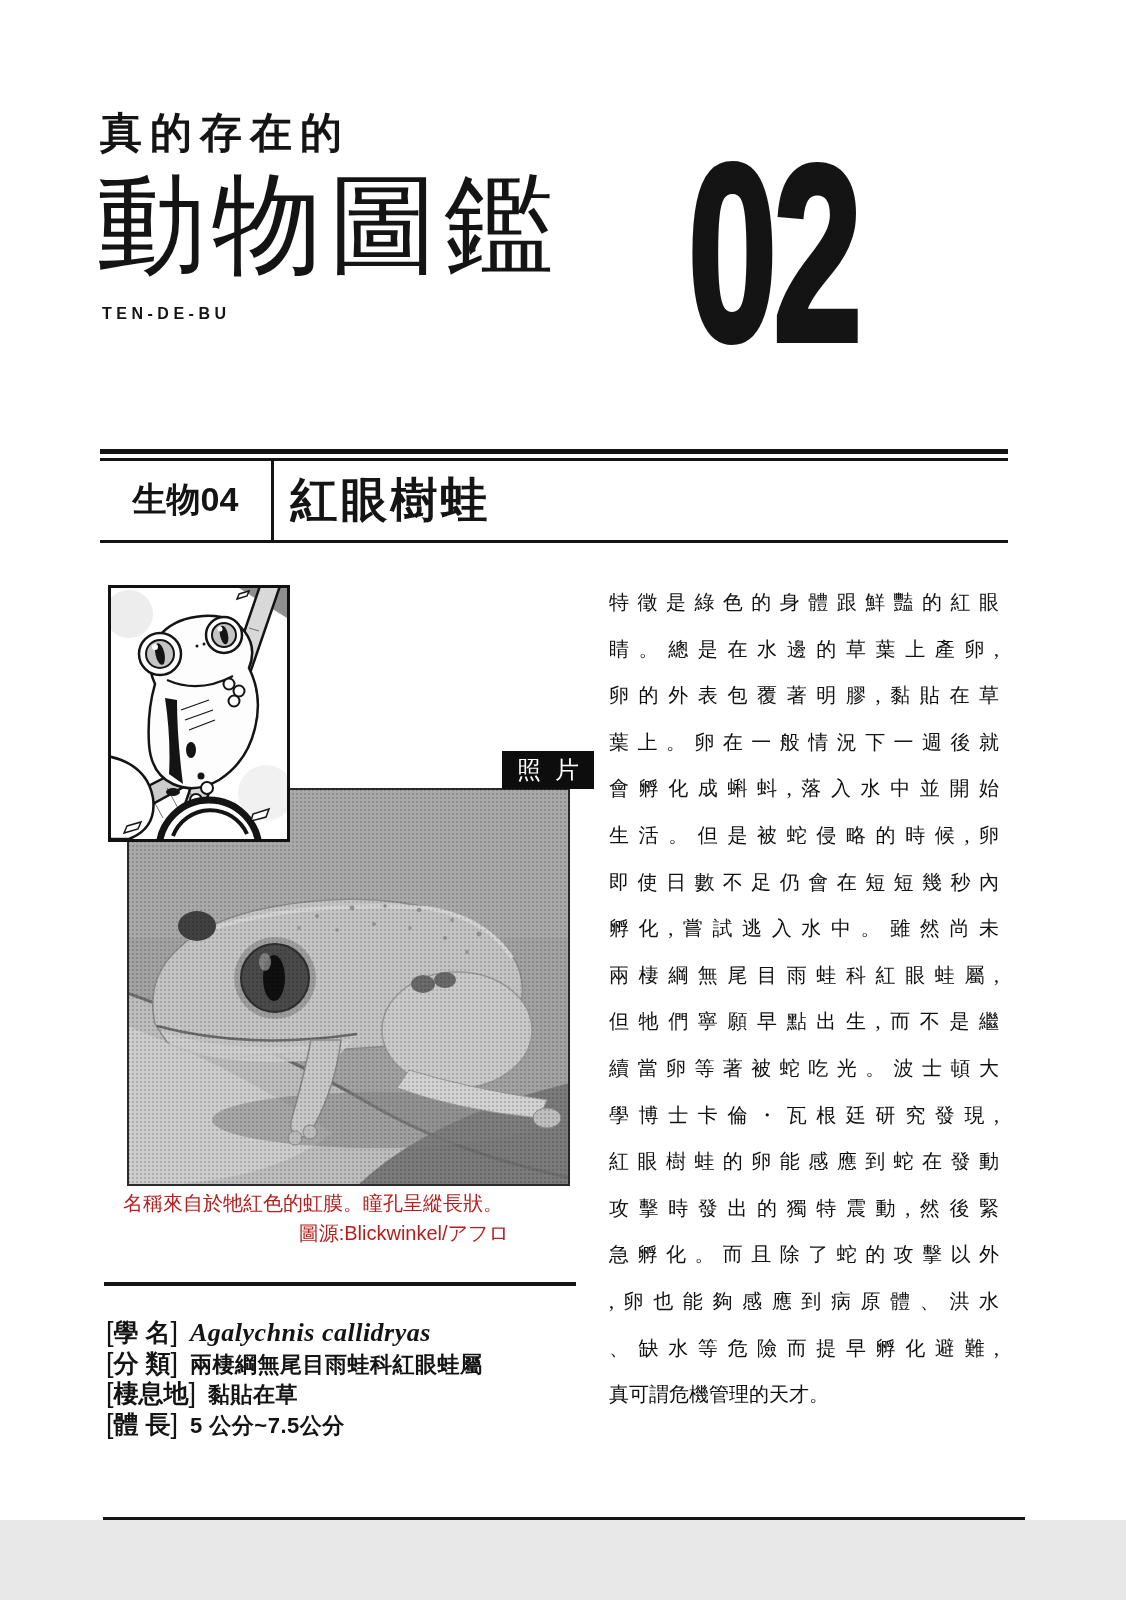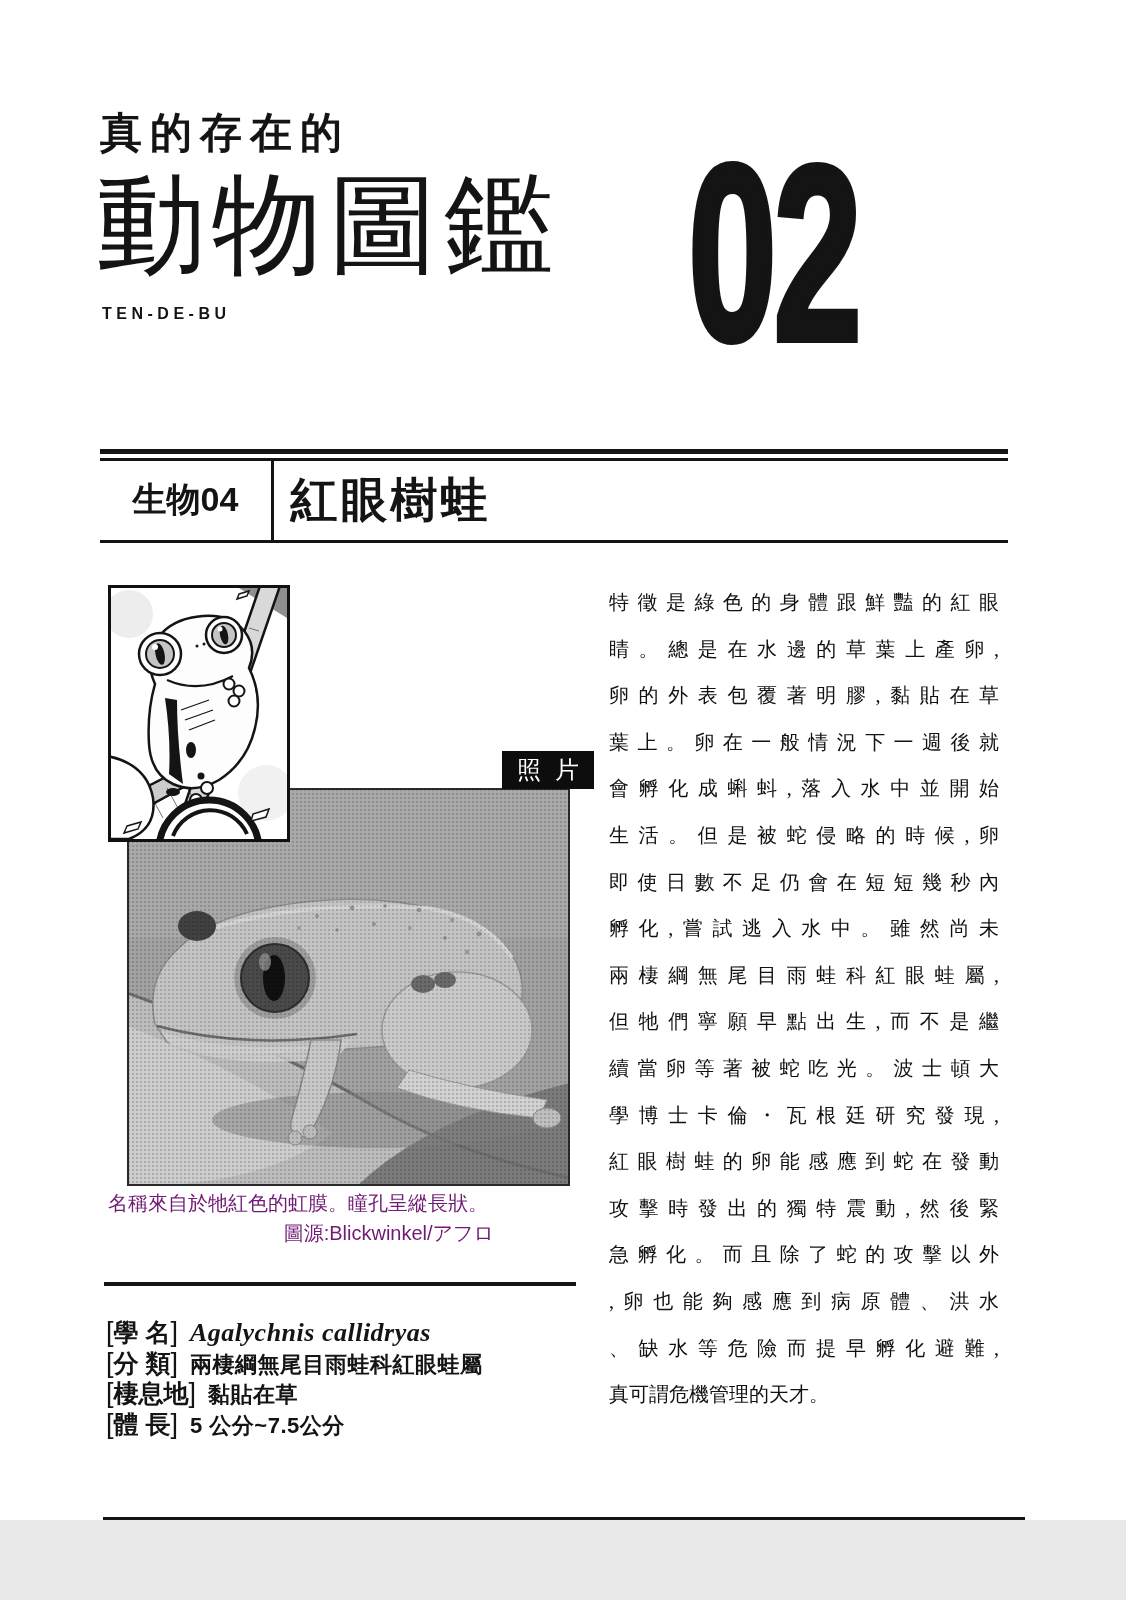--- a/index.html
+++ b/index.html
@@ -67,23 +67,23 @@
   .illustration-frame svg { display:block; width:100%; height:100%; }
   .photo-tag {
     position:absolute; left:478px; top:751px; width:92px; height:38px;
     background:#0d0d0d; color:#ffffff; z-index:4;
     display:flex; align-items:center; justify-content:center;
     font-family:"Liberation Sans", sans-serif; font-size:24px; font-weight:500;margin-left:24px;
   }
   .photo-tag span { letter-spacing:14px; margin-right:-14px; }
 
   .photo-caption {
-    position:absolute; left:108px; top:1188px; width:386px;
+    position:absolute; left:123px; top:1188px; width:386px;
     font-family:"Liberation Sans", sans-serif; font-size:20px; line-height:30px;
-    color:#701a75; white-space:nowrap;
+    color:#b91c1c; white-space:nowrap;
   }
   .caption-source { text-align:right; }
 
   
   .info-rule { position:absolute; left:104px; top:1282px; width:472px; height:3.5px; background:#141414; }
   .bottom-rule { position:absolute; left:103px; top:1517px; width:922px; height:4px; background:#141414; }
   .info-list {
     position:absolute; left:106px; top:1316px; width:480px;
     font-family:"Liberation Sans", sans-serif;
   }

